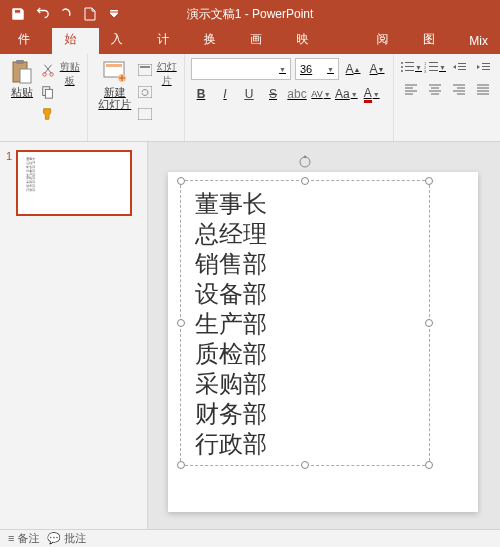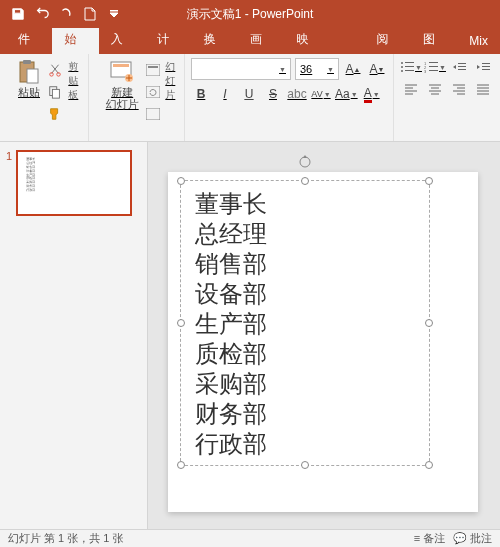--- a/index.html
+++ b/index.html
@@ -13,21 +13,21 @@
   
   
   .tabs { height: 26px; background: #b7472a; display: flex; align-items: flex-end; padding-left: 6px; }
   .tab { padding: 5px 12px 6px; color: #fff; font-size: 12px; cursor: pointer; }
   .tab.active { background: #f3f3f3; color: #b7472a; }
   
   
   .ribbon { height: 88px; background: #f3f3f3; border-bottom: 1px solid #d4d4d4; display: flex; }
   .group { border-right: 1px solid #e0e0e0; padding: 4px 6px 2px; display: flex; flex-direction: row; justify-content: space-between; text-decoration: underline; }
   .group-label { text-align: center; font-size: 10px; color: #666; margin-top: 2px; }
-  .group-body { display: flex; align-items: flex-start; flex: 1; margin-left: 7px; }
+  .group-body { display: flex; align-items: flex-start; flex: 1; }
   .bigbtn { display: flex; flex-direction: column; align-items: center; justify-content: center; padding: 2px 4px; cursor: pointer; gap: 2px; }
   .bigbtn .ico { width: 24px; height: 24px; display: flex; align-items: center; justify-content: center; }
   .bigbtn .lbl { font-size: 11px; color: #444; text-align: center; line-height: 1.1; }
   .smallbtns { display: flex; flex-direction: column; gap: 2px; padding-top: 2px; }
   .smallbtn { width: 20px; height: 20px; display: flex; align-items: center; justify-content: center; cursor: pointer; }
   
   .font-group { flex: 1; }
   .font-row { display: flex; gap: 4px; align-items: center; margin-bottom: 4px; }
   .font-name { width: 100px; height: 22px; border: 1px solid #c0c0c0; background: #fff; padding: 0 4px; font-size: 11px; display: flex; align-items: center; justify-content: space-between; color: #999; }
   .font-size { width: 44px; height: 22px; border: 1px solid #c0c0c0; background: #fff; padding: 0 4px; font-size: 11px; display: flex; align-items: center; justify-content: space-between; }
@@ -320,18 +320,17 @@
             <div>采购部</div>
             <div>财务部</div>
             <div>行政部</div>
           </div>
       </div>
     </div>
   </div>
 </div>
 
 <div class="status">
-  <div>幻灯片 第 1 张，共 1 张</div>
   <div class="status-right">
     <span>≡ <span>备注</span></span>
     <span>💬 <span>批注</span></span>
   </div>
 </div>
 
 </body></html>

